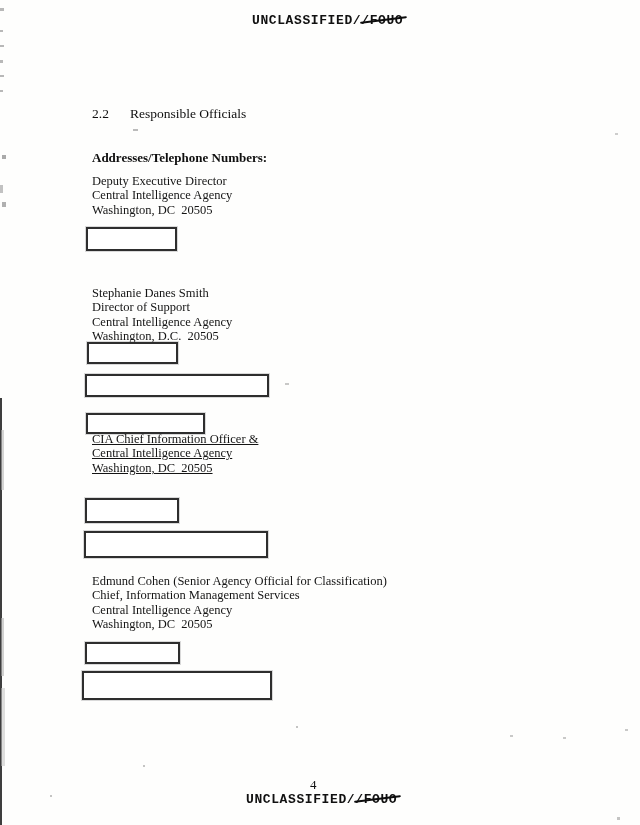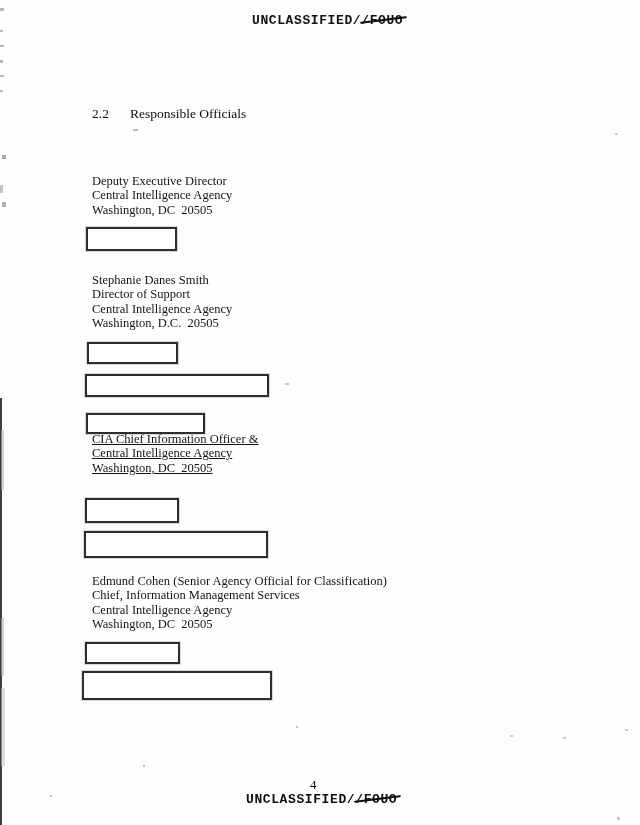--- a/index.html
+++ b/index.html
@@ -117,29 +117,30 @@
   <div class="artifact" style="left:143px;top:765px;width:2px;height:2px;background:#9c9c9c;opacity:.6;"></div>
   <div class="artifact" style="left:50px;top:795px;width:2px;height:2px;background:#9c9c9c;opacity:.6;"></div>
 
   <div class="classification" style="left:252px;top:13px;"><span>UNCLASSIFIED//</span><span class="struck"><span>FOUO</span></span></div>
 
   <div class="section-heading">
     <span class="num">2.2</span>
     <span class="title">Responsible Officials</span>
   </div>
 
+  <div class="subheading">Addresses/Telephone Numbers:</div>
 
   <div class="addr-block" style="top:174px;">
     <div class="line">Deputy Executive Director</div>
     <div class="line">Central Intelligence Agency</div>
     <div class="line">Washington, DC  20505</div>
   </div>
   <div class="redaction" style="left:86px;top:227px;width:91px;height:24px;"></div>
 
-  <div class="addr-block" style="top:273px;">
+  <div class="addr-block" style="top:286px;">
     <div class="line">Stephanie Danes Smith</div>
     <div class="line">Director of Support</div>
     <div class="line">Central Intelligence Agency</div>
     <div class="line">Washington, D.C.  20505</div>
   </div>
   <div class="redaction" style="left:87px;top:342px;width:91px;height:22px;"></div>
   <div class="redaction" style="left:85px;top:374px;width:184px;height:23px;"></div>
 
   <div class="redaction" style="left:86px;top:413px;width:119px;height:21px;"></div>
   <div class="addr-block" style="top:432px;text-decoration:underline;">

